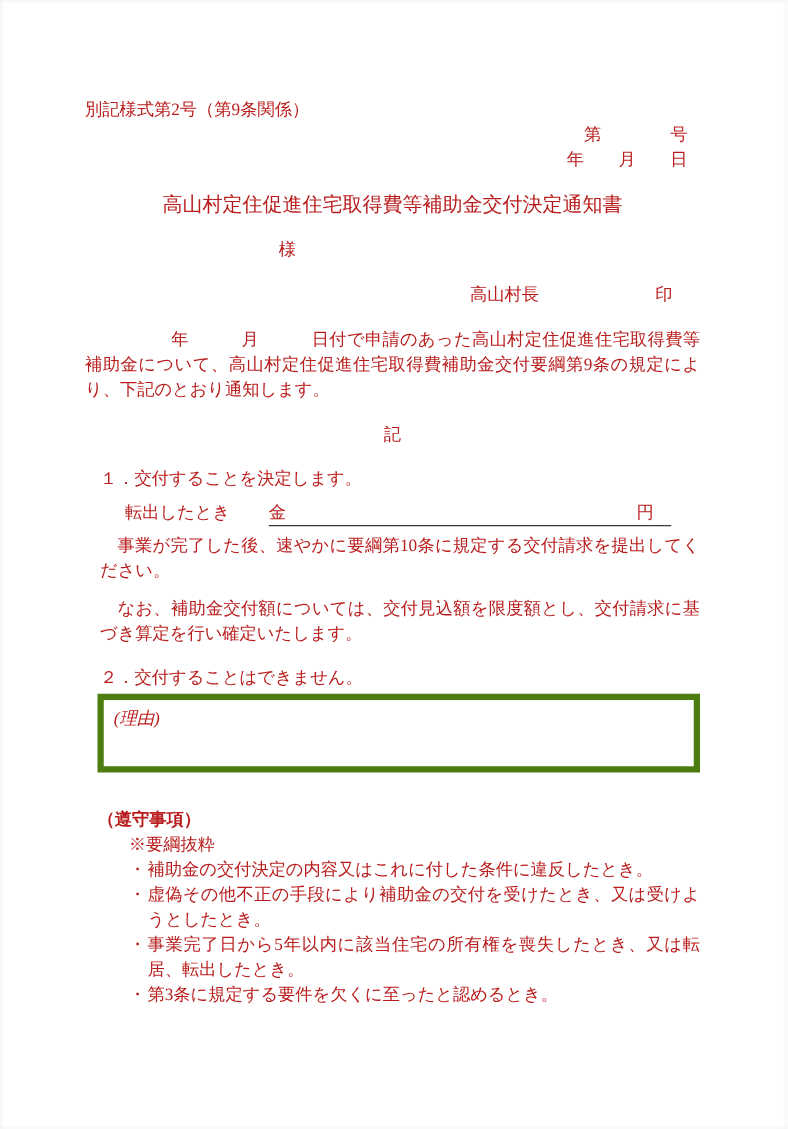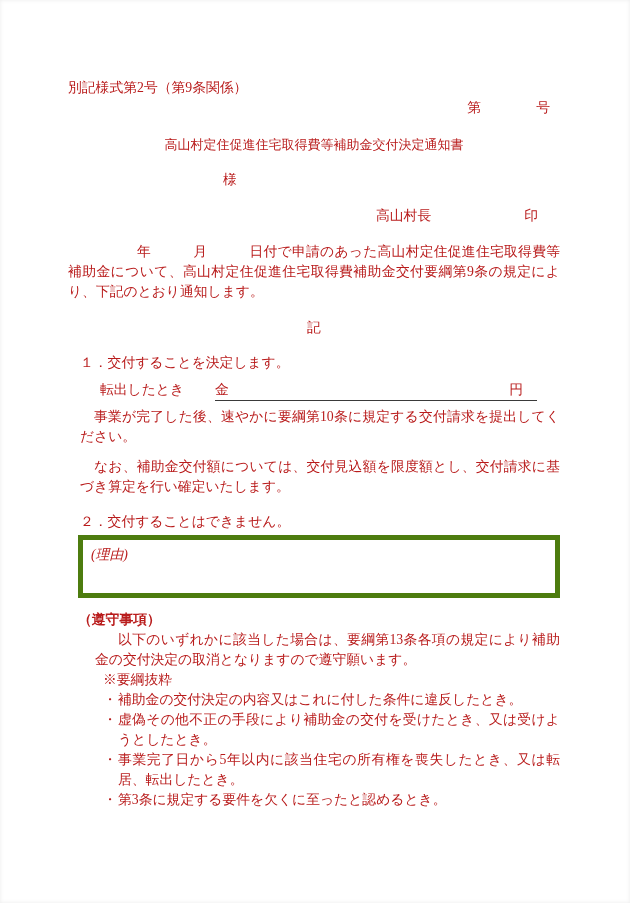--- a/index.html
+++ b/index.html
@@ -23,21 +23,21 @@
   }
   .form-ref {
     text-align: left;
   }
   .right-line {
     text-align: right;
     padding-right: 10px;
   }
   .title {
     margin: 16px 0 0 0;
-    font-size: 13px;
+    font-size: 16px;
     font-weight: normal;
     text-align: center;
     line-height: 22px;
   }
   .addressee {
     margin-top: 14px;
     padding-left: 155px;
   }
   .issuer-line {
     margin-top: 16px;
@@ -91,21 +91,21 @@
     margin-top: 3px;
     margin-left: 10px;
     width: 482px;
     height: 63px;
     box-sizing: border-box;
     border: 5px solid #4d7c0f;
     padding: 5px 8px;
     font-style: italic;
   }
   .comp-head {
-    margin-top: 12px;
+    margin-top: 28px;
     margin-left: 10px;
     font-weight: bold;
     font-family: Liberation Serif, serif;
   }
   .comp-intro {
     margin: 0 0 0 27px;
     width: 465px;
     text-indent: 23px;
     text-align: justify;
   }
@@ -126,20 +126,21 @@
   }
 </style>
 </head>
 <body>
 
 <div class="page">
 
   <div class="form-ref">別記様式第2号（第9条関係）</div>
 
   <div class="right-line">第　　　　号</div>
+  <div class="right-line">年　　月　　日</div>
 
   <h1 class="title">高山村定住促進住宅取得費等補助金交付決定通知書</h1>
 
   <div class="addressee">様</div>
 
   <div class="issuer-line">
     <span>高山村長</span><span class="seal">印</span>
   </div>
 
   <p class="body-par">年　　　月　　　日付で申請のあった高山村定住促進住宅取得費等補助金について、高山村定住促進住宅取得費補助金交付要綱第9条の規定により、下記のとおり通知します。</p>
@@ -160,21 +161,20 @@
   <p class="note second">なお、補助金交付額については、交付見込額を限度額とし、交付請求に基づき算定を行い確定いたします。</p>
 
   <div class="sec-head">２．交付することはできません。</div>
 
   <div class="reason-box">
     <span>(理由)</span>
   </div>
 
   <div>
     <div class="comp-head">（遵守事項）</div>
-    <p class="comp-intro">以下のいずれかに該当した場合は、要綱第13条各項の規定により補助金の交付決定の取消となりますので遵守願います。</p>
     <div class="comp-excerpt">※要綱抜粋</div>
 
     <div class="comp-item">
       <span class="bullet">・</span>
       <span class="item-text">補助金の交付決定の内容又はこれに付した条件に違反したとき。</span>
     </div>
     <div class="comp-item">
       <span class="bullet">・</span>
       <span class="item-text">虚偽その他不正の手段により補助金の交付を受けたとき、又は受けようとしたとき。</span>
     </div>

